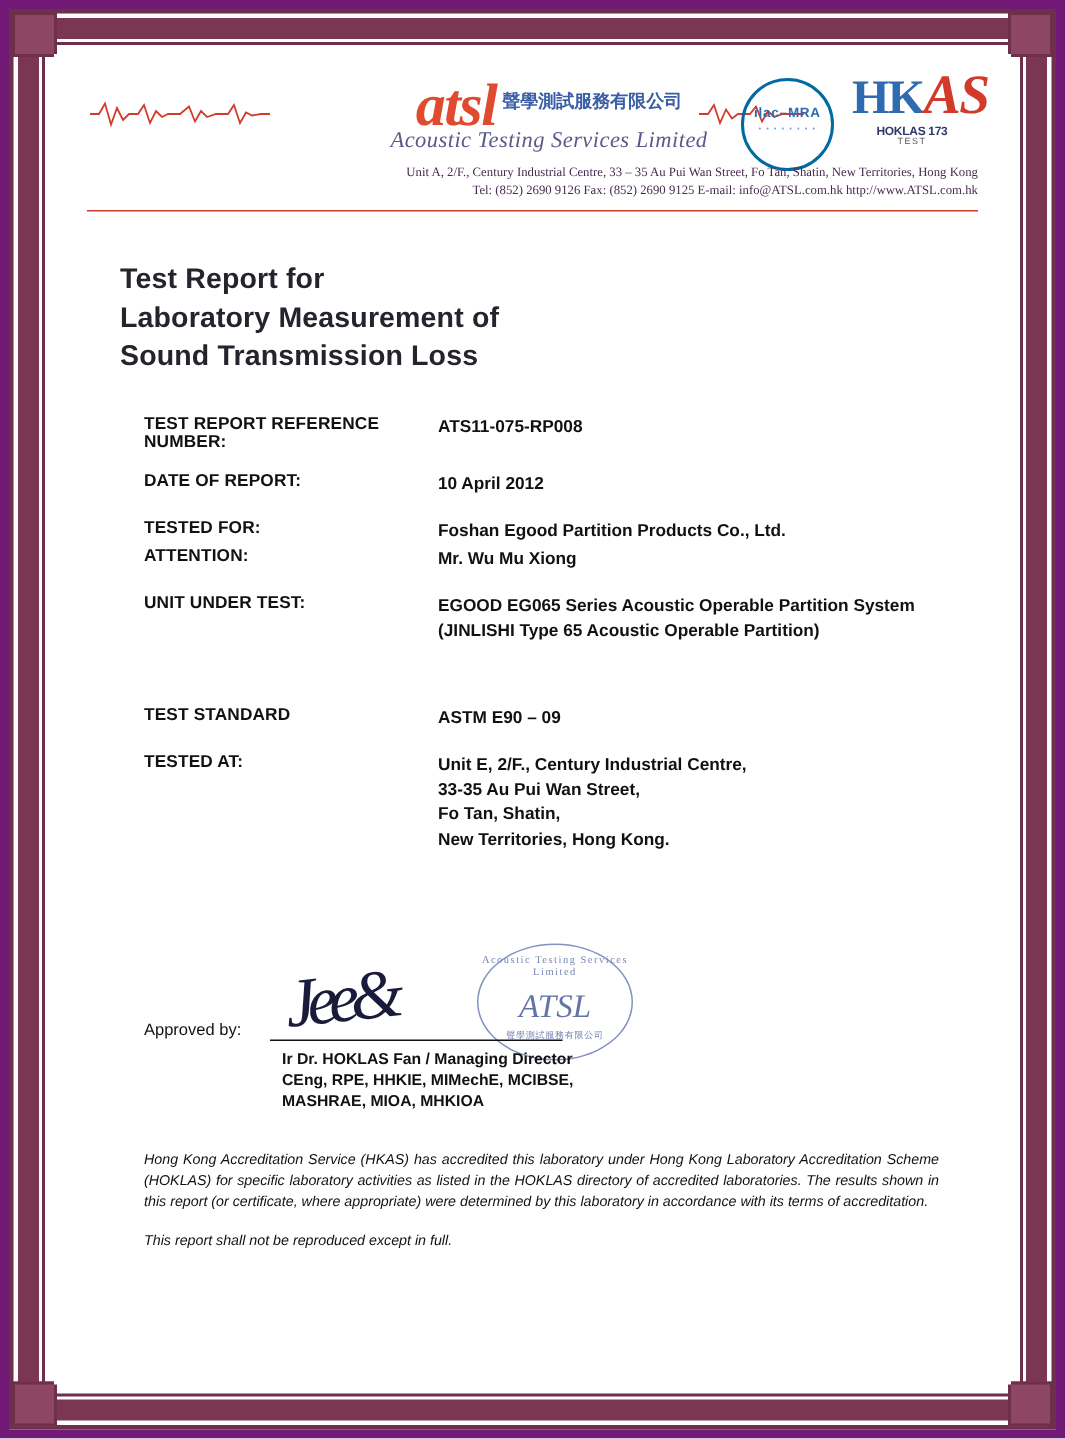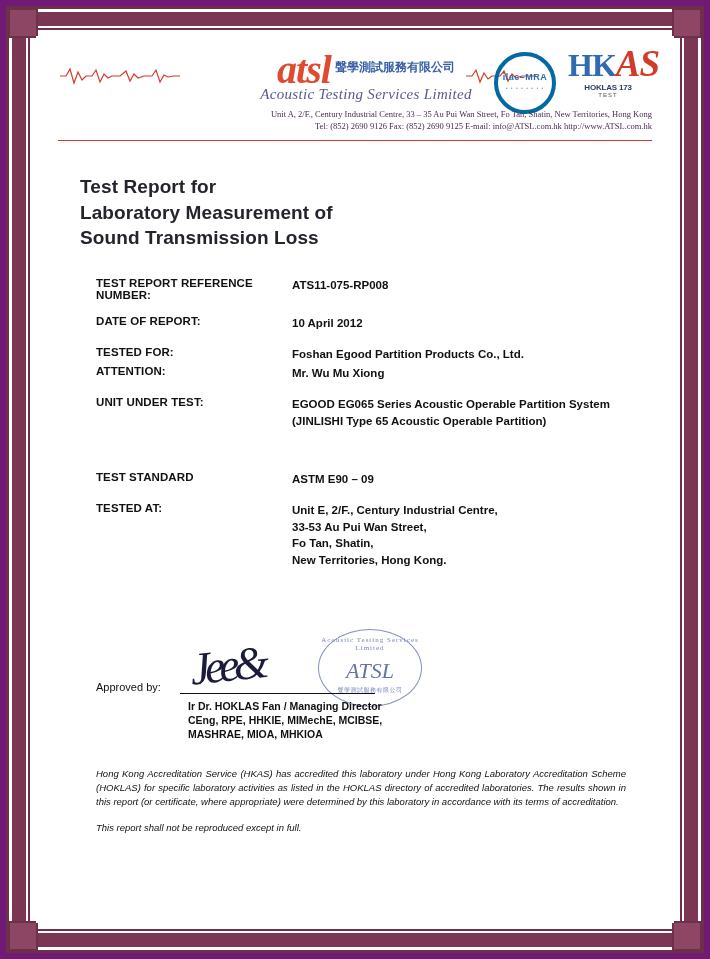--- a/index.html
+++ b/index.html
@@ -131,21 +131,21 @@
     border-top: 1.5px solid #d23b2a;
   }
 
   .ilac-badge {
     position: absolute;
     right: 118px;
     top: 16px;
     width: 62px;
     height: 62px;
     border-radius: 50%;
-    border: 4px solid #0369a1;
+    border: 2px solid #0369a1;
     color: #2e6bb0;
     font-size: 7px;
     text-align: center;
     box-sizing: border-box;
   }
   .ilac-badge .ilac-top {
     font-size: 9px;
     font-weight: bold;
     margin-top: 16px;
     letter-spacing: 0.5px;
@@ -400,21 +400,21 @@
         <div class="spacer-lg"></div>
 
         <div class="field-row">
           <div class="field-label">TEST STANDARD</div>
           <div class="field-value">ASTM E90 – 09</div>
         </div>
 
         <div class="field-row">
           <div class="field-label">TESTED AT:</div>
           <div class="field-value" style="white-space:pre-line;">Unit E, 2/F., Century Industrial Centre,
-33-53 Au Pui Wan Street,
+33-35 Au Pui Wan Street,
 Fo Tan, Shatin,
 New Territories, Hong Kong.</div>
         </div>
 
       </div>
 
       <div class="signature-block">
         <div class="approved-label">Approved by:</div>
         <div class="sig-mark">Jee&amp;</div>
         <div class="stamp">

